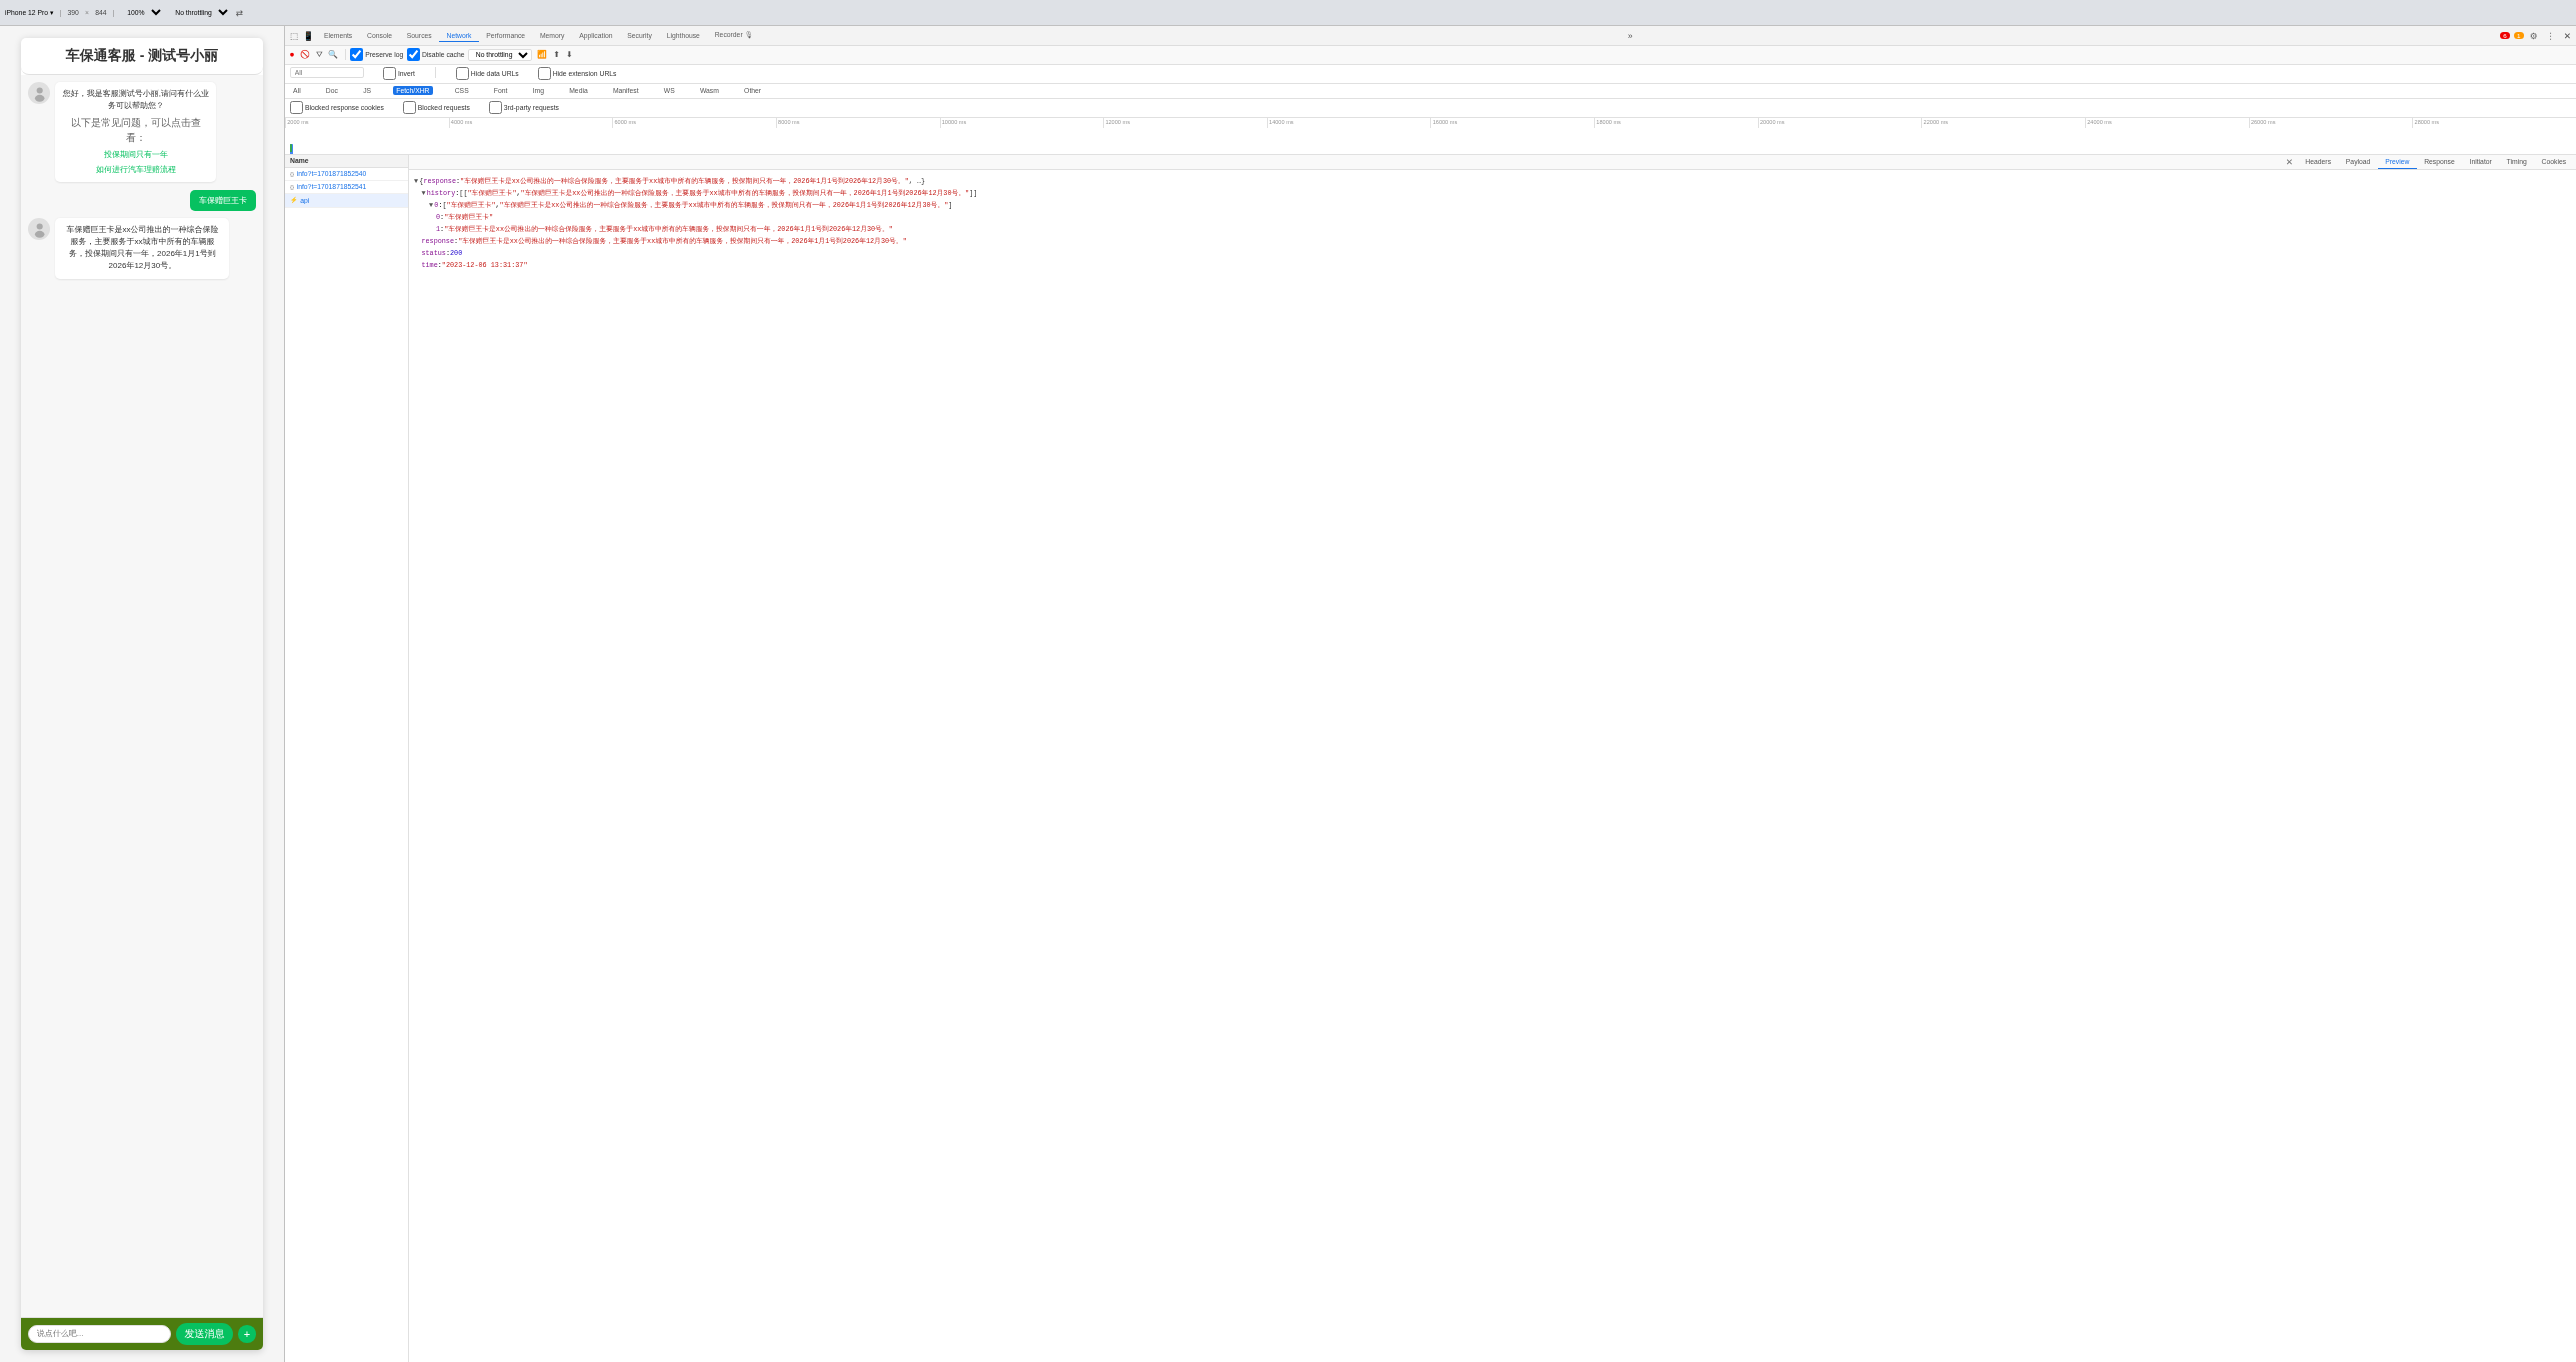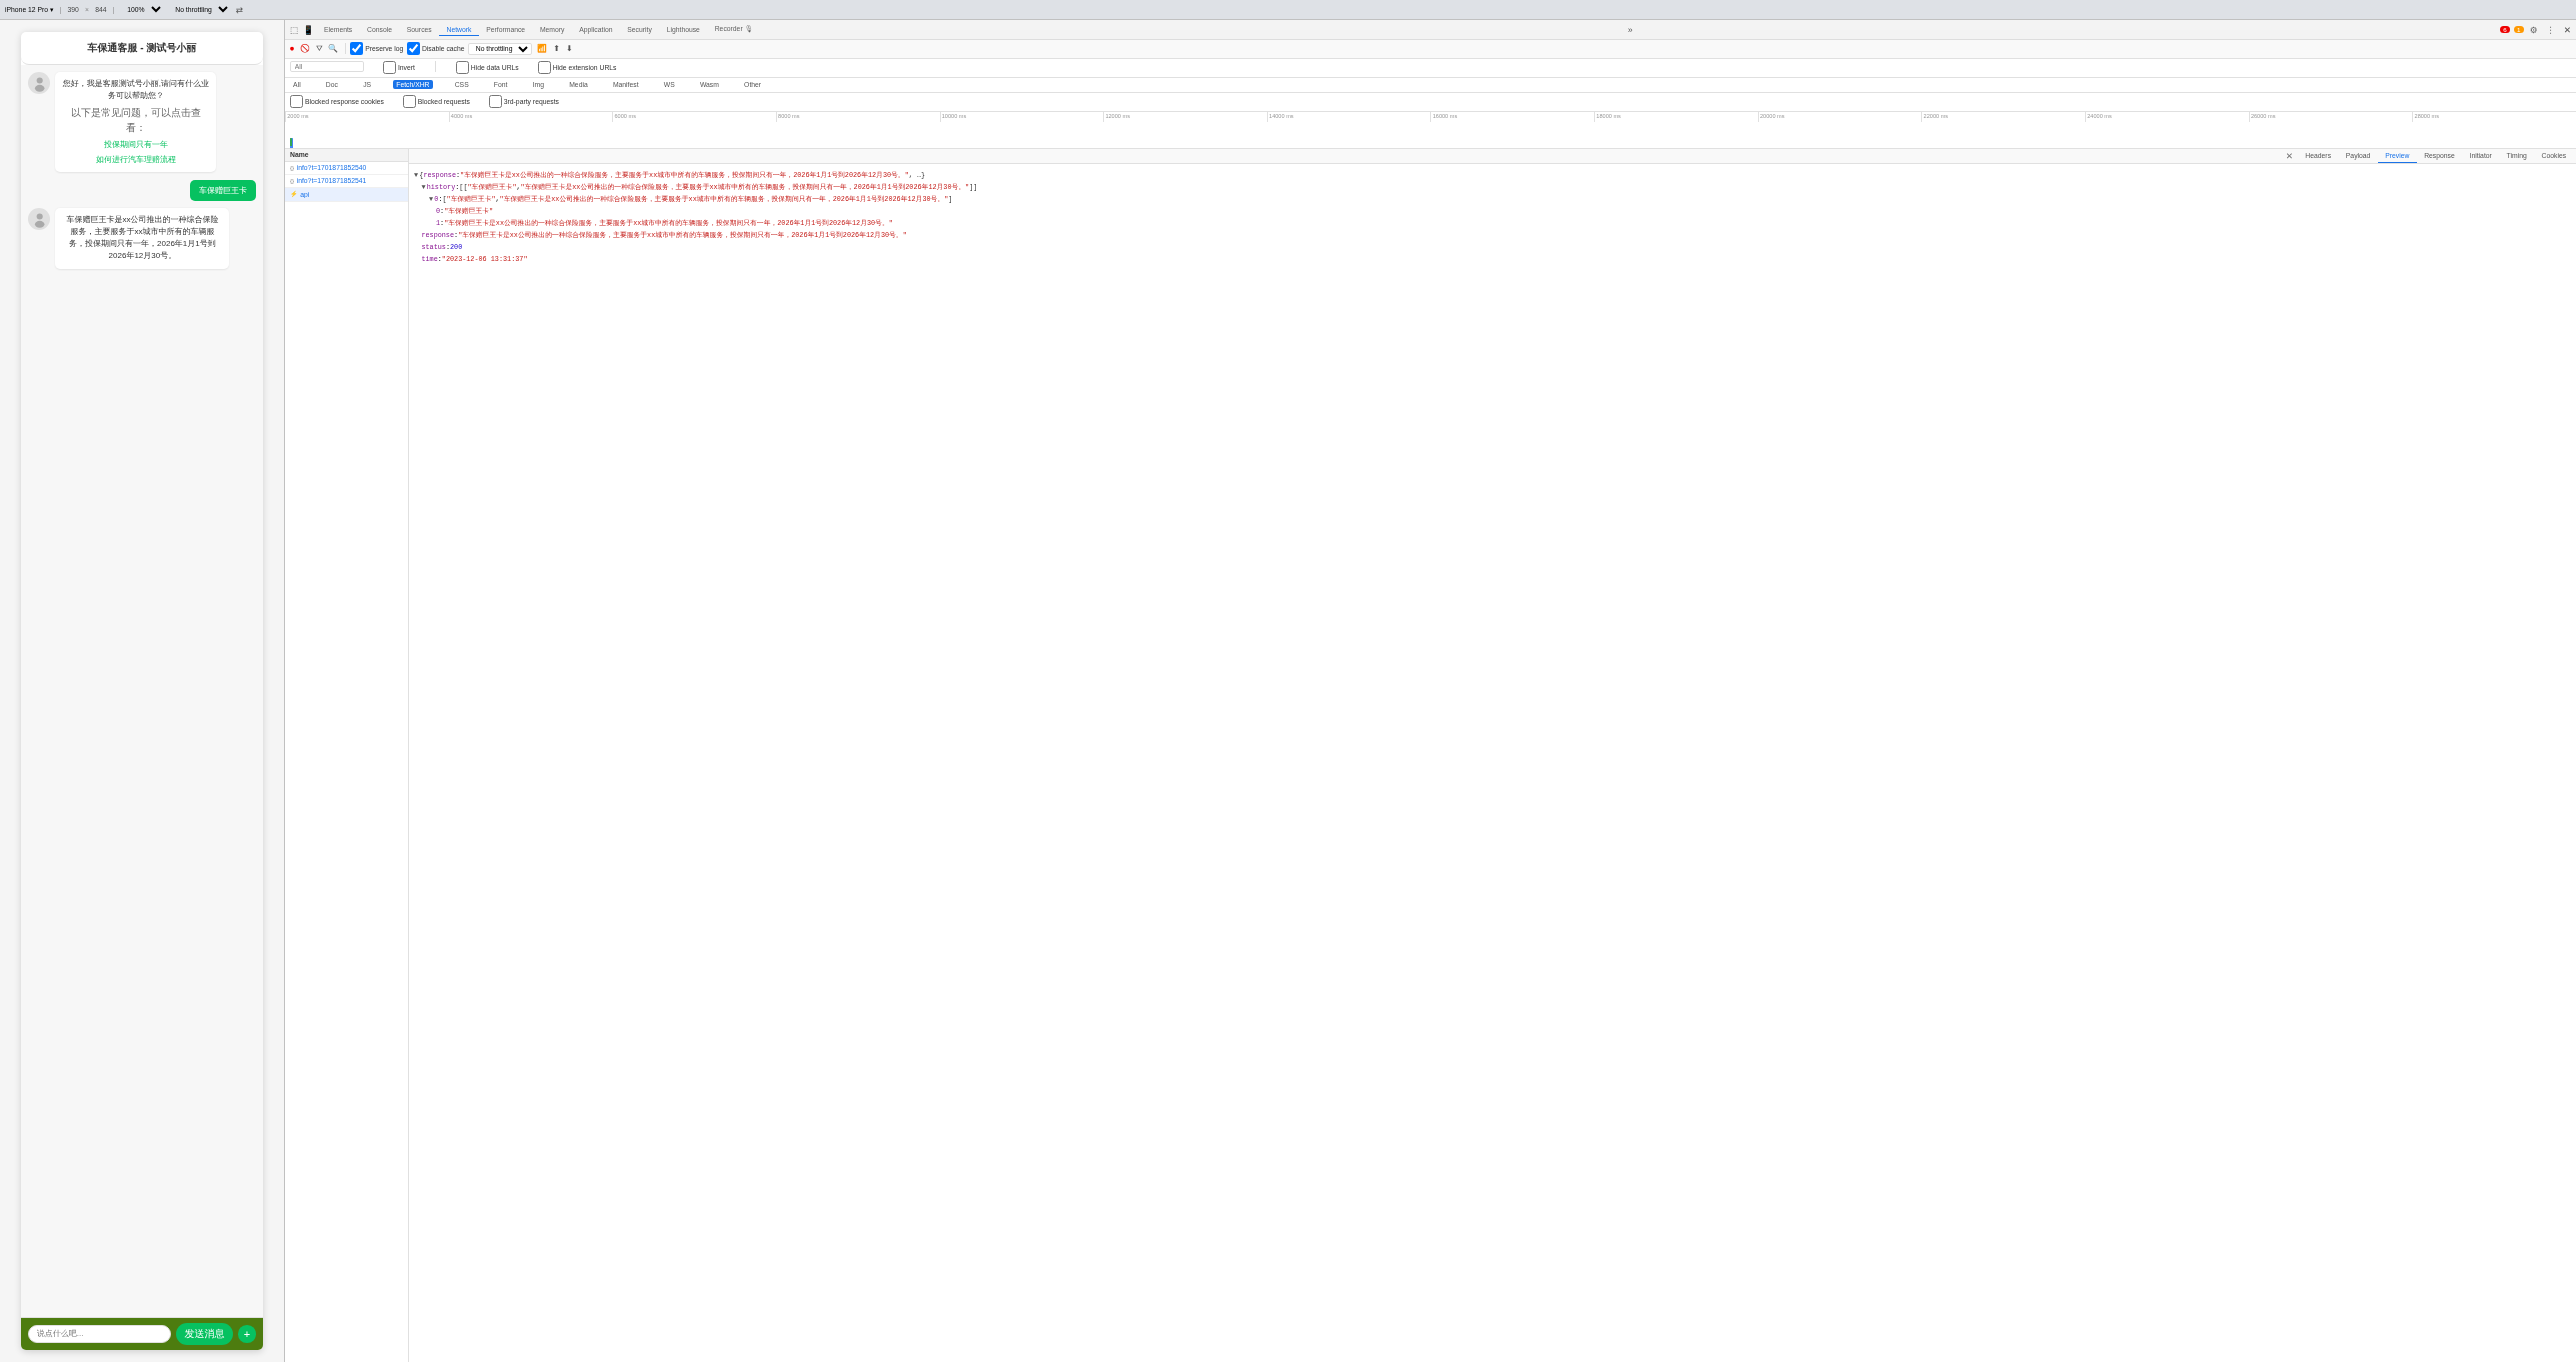--- a/index.html
+++ b/index.html
@@ -1,21 +1,21 @@
 <!DOCTYPE html>
 <html style="font-size:10px"><head>
   <meta charset="utf-8">
   <style>
     * { box-sizing: border-box; margin: 0; padding: 0; }
     body { font-family: -apple-system, BlinkMacSystemFont, 'Segoe UI', sans-serif; font-size: 7.4px; background: #f0f0f0; display: flex; flex-direction: column; width: 100%; height: 100vh; overflow: hidden; }
 
     
     .browser-bar {
       background: #dee1e6;
-      height: 20px;
+      height: 26px;
       display: flex;
       align-items: center;
       padding: 0 5px;
       gap: 5px;
       border-bottom: 0.6px solid #c0c0c0;
       font-size: 6.8px;
     }
     .dim-label { color: #444; }
     .dim-sep { color: #888; margin: 0 1.2px; }
     .zoom-selector { background: #dee1e6; border: none; font-size: 6.8px; cursor: pointer; padding: 1.2px 2.5px; }
@@ -49,21 +49,21 @@
       display: flex;
       flex-direction: column;
       overflow: hidden;
       flex: 1;
     }
 
     .chat-header {
       background: white;
       padding: 8.7px 10px;
       text-align: center;
-      font-size: 10px;
+      font-size: 14px;
       font-weight: 600;
       border-bottom: 0.6px solid #e0e0e0;
       color: #333;
       border-radius: 8px;
     }
 
     .chat-body {
       flex: 1;
       padding: 7.4px;
       overflow-y: auto;

